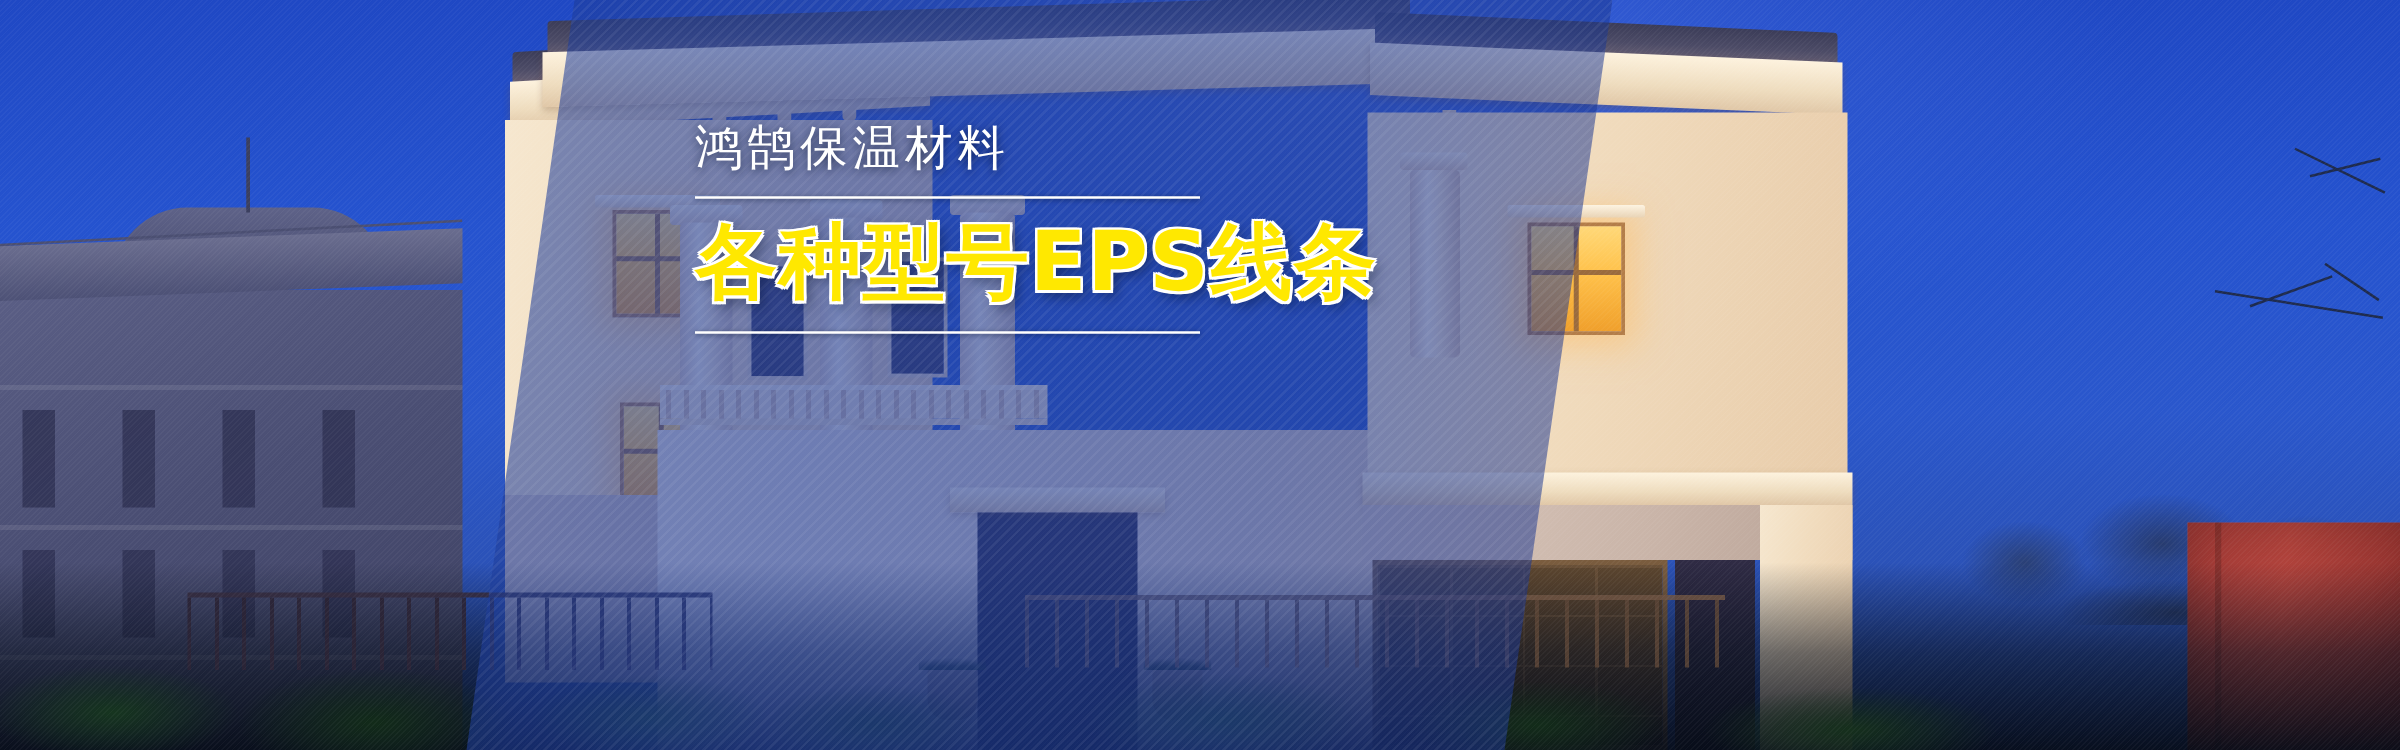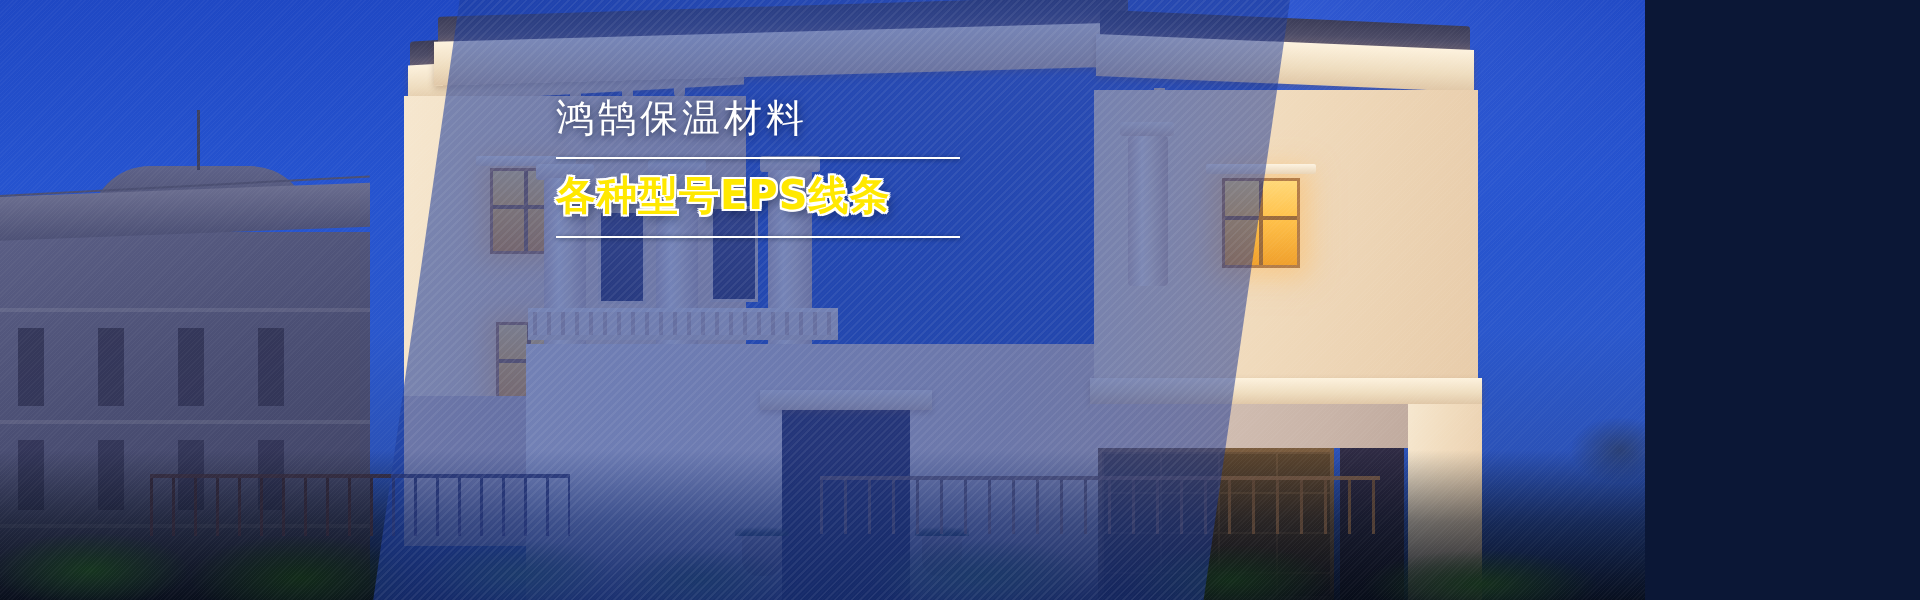--- a/index.html
+++ b/index.html
@@ -1,21 +1,21 @@
 <!DOCTYPE html>
 <html lang="zh"><head>
 <meta charset="utf-8">
 <title>Banner</title>
 <style>
   html,body{margin:0;padding:0;background:#0b1736;}
   *{box-sizing:border-box;}
 
   #banner{
     position:relative;
-    width:1645px;height:600px;
+    width:1920px;height:600px;
     overflow:hidden;
     font-family:"DejaVu Sans","Liberation Sans",sans-serif;
     background:#15803d;
   }
 
   
   .photo{position:absolute;inset:0;overflow:hidden;}
 
   
   .sky{
@@ -238,21 +238,21 @@
     white-space:nowrap;
   }
   .rule{
     height:2px;width:404px;
     background:#ffffff;
     margin:16px 0 14px 0;
     box-shadow:0 1px 4px rgba(6,16,44,.55);
   }
   .rule.lower{width:404px;margin:18px 0 14px 0;}
   .headline{
-    font-size:40px;
+    font-size:66px;
     font-weight:bold;
     line-height:1.13;
     letter-spacing:1px;
     color:#ffe800;
     white-space:nowrap;
     text-shadow:
       -2px -2px 0 #ffffff,
        2px -2px 0 #ffffff,
       -2px  2px 0 #ffffff,
        2px  2px 0 #ffffff,

